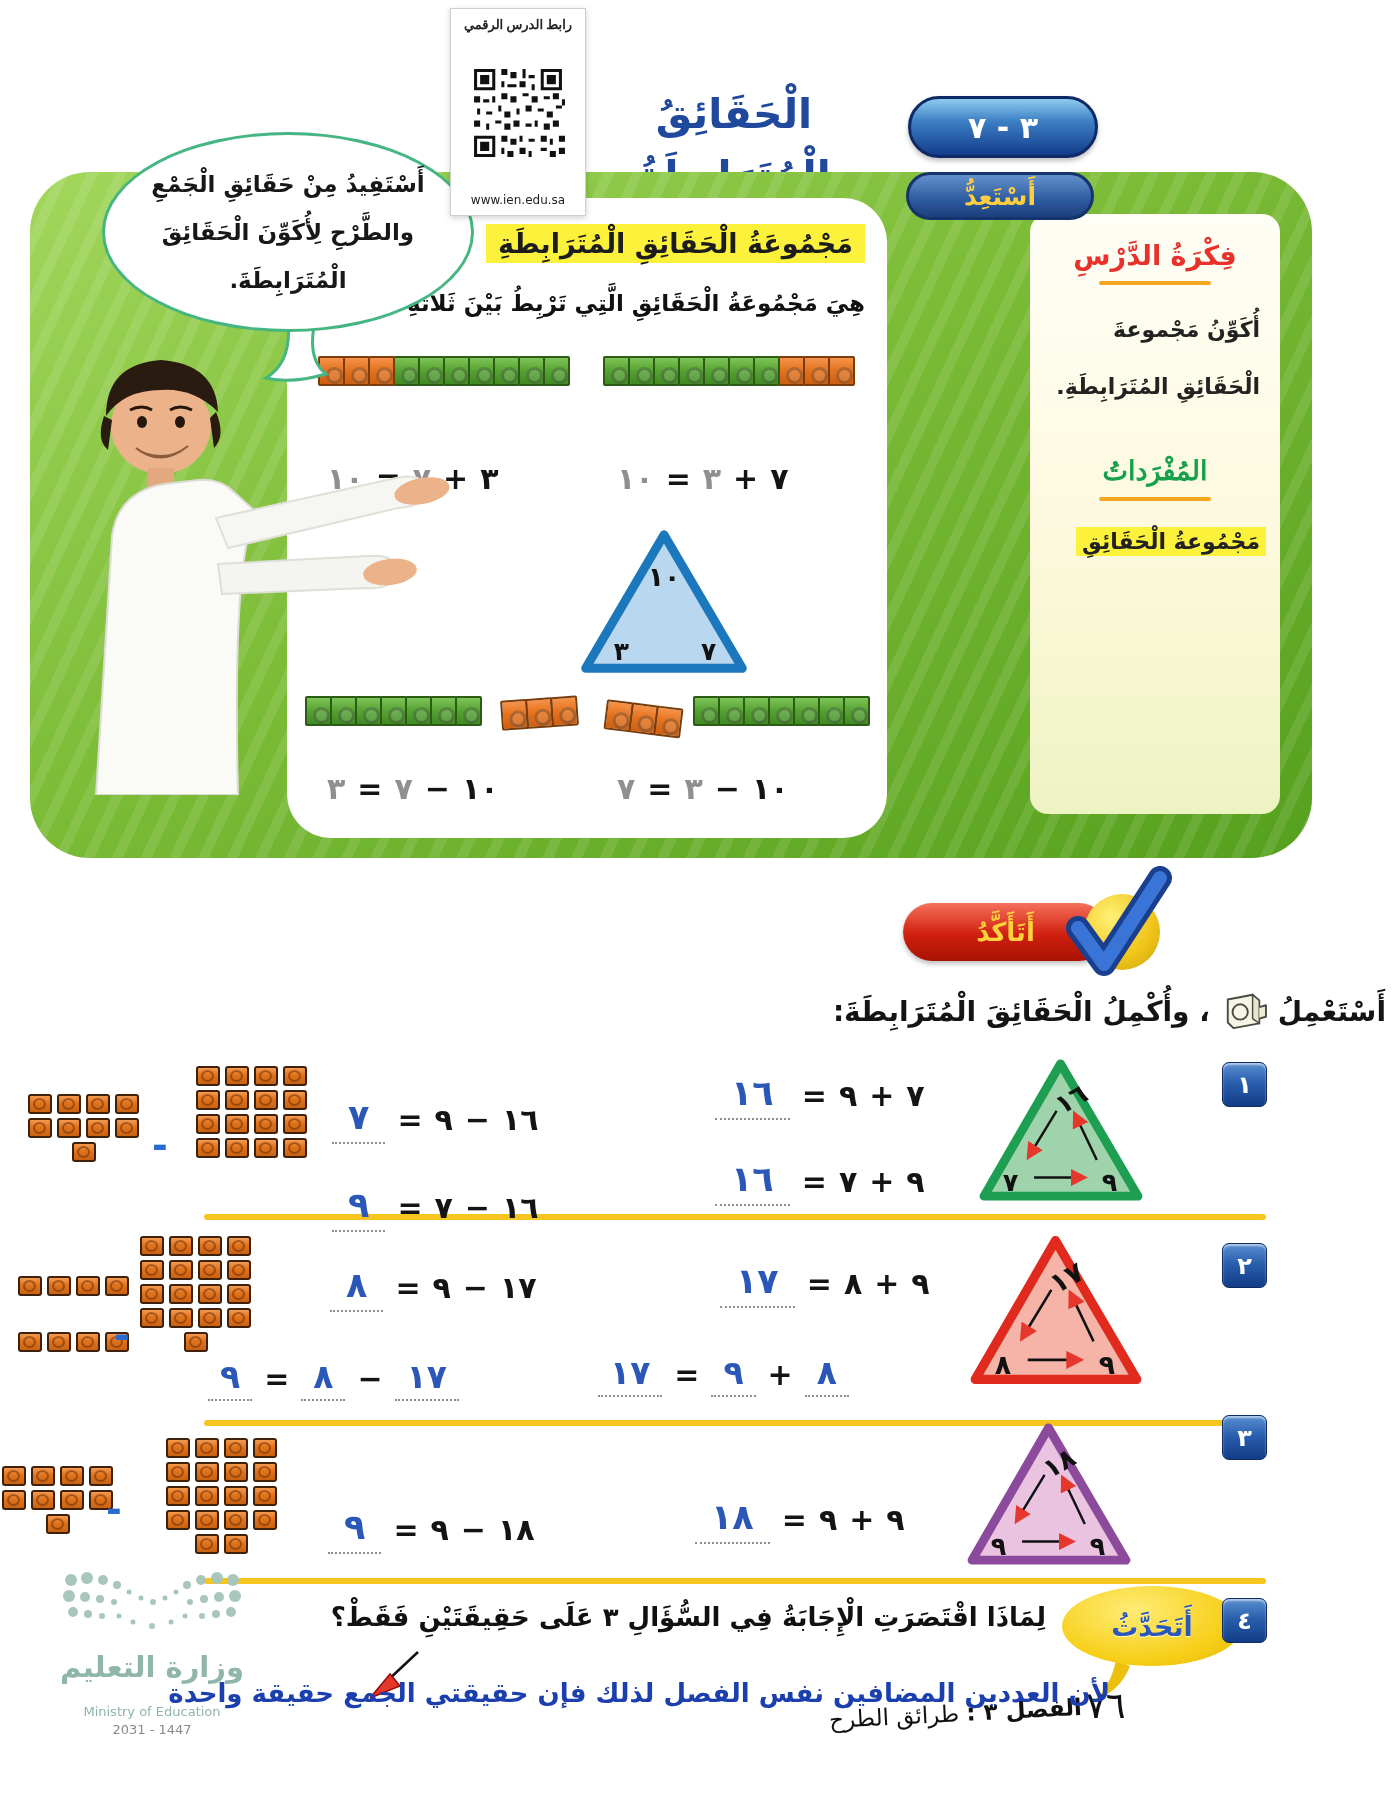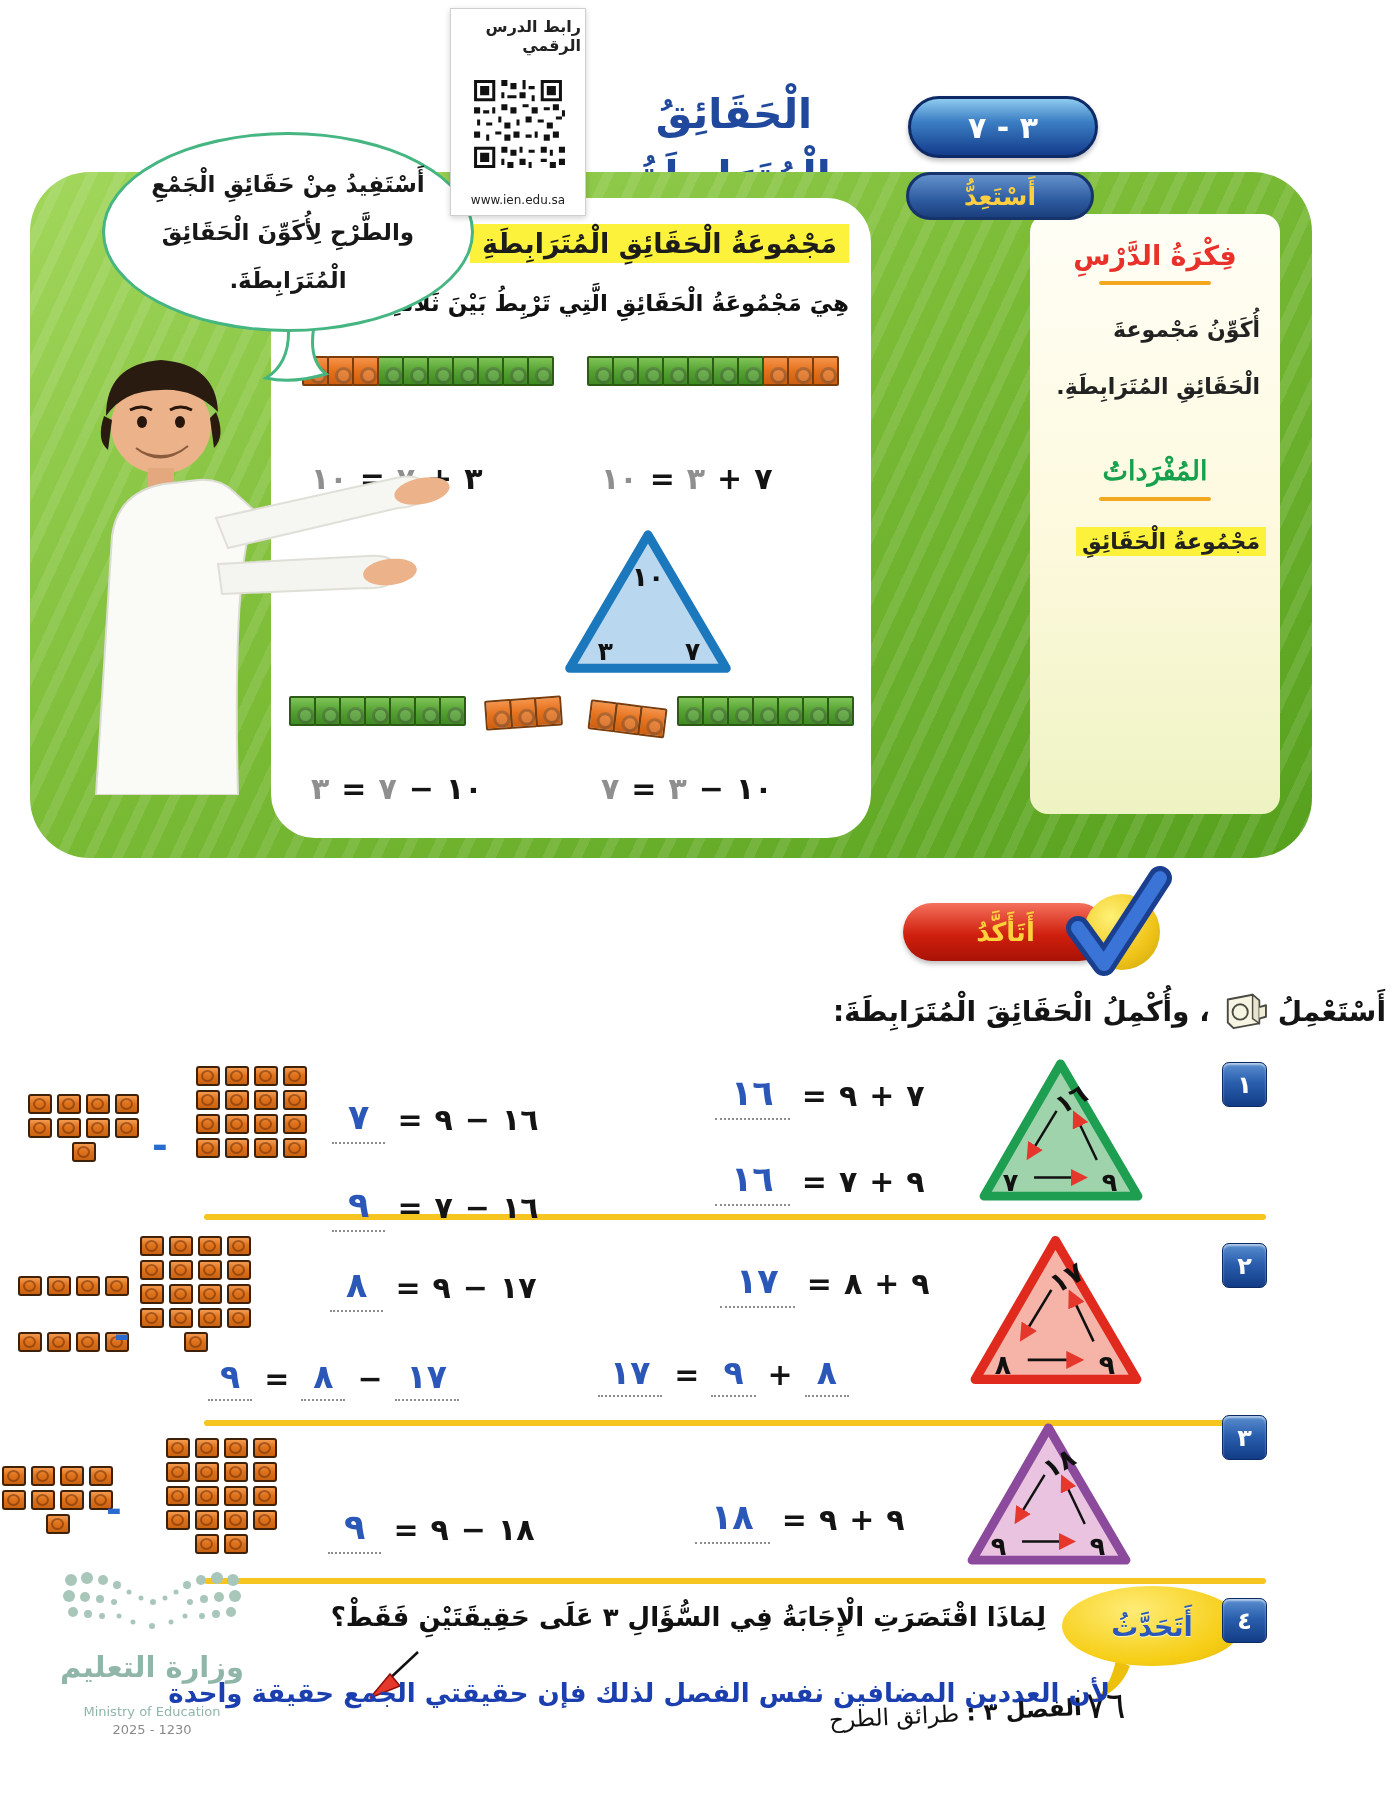--- a/index.html
+++ b/index.html
@@ -5,21 +5,21 @@
   * { margin:0; padding:0; box-sizing:border-box; }
   html,body { background:#ffffff; }
   body { width:1396px; height:1800px; position:relative; overflow:hidden;
          font-family:"DejaVu Sans", sans-serif; }
   .abs { position:absolute; }
 
   
   .qr-card { left:450px; top:8px; width:136px; height:208px; background:#fff;
     border:1px solid #cfcfcf; box-shadow:0 2px 6px rgba(0,0,0,.18); z-index:30;
     display:flex; flex-direction:column; align-items:center; justify-content:space-between; padding:8px 4px; }
-  .qr-label { font-size:16px; font-weight:bold; color:#222; }
+  .qr-label { font-size:13px; font-weight:bold; color:#222;font-family:Liberation Serif, serif; }
   .qr-url { font-size:12px; color:#222; direction:ltr; }
   .page-title { left:560px; top:84px; width:348px; text-align:center; font-size:41px;
     font-weight:bold; color:#20489c; line-height:1.5; }
   .lesson-pill { left:908px; top:96px; width:190px; height:62px; border-radius:34px;
     background:linear-gradient(180deg,#8ecbf0 0%,#3c7fc4 40%,#143c8c 100%);
     border:3px solid #0e2a66; display:flex; align-items:center; justify-content:center;
     color:#fff; font-size:30px; font-weight:bold; box-shadow:0 3px 5px rgba(0,0,0,.25); z-index:6; }
   .ready-pill { left:906px; top:172px; width:188px; height:48px; border-radius:26px;
     background:linear-gradient(180deg,#6390cc 0%,#2d5ba0 60%,#1c3f7d 100%);
     border:3px solid #16336b; display:flex; align-items:center; justify-content:center;
@@ -30,21 +30,21 @@
     background:
       repeating-linear-gradient(115deg, rgba(255,255,255,.10) 0 10px, rgba(255,255,255,0) 10px 26px),
       linear-gradient(150deg,#a2d75c 0%,#7cbc37 45%,#55a01d 100%); z-index:1; }
 
   .bubble { left:102px; top:132px; width:372px; height:200px; background:#fff;
     border:3px solid #45b581; border-radius:50%; z-index:8;
     display:flex; align-items:center; justify-content:center; text-align:center;
     font-size:23px; font-weight:600; color:#181818; padding:26px 34px; line-height:2.1; }
   .bubble-tail { left:252px; top:318px; z-index:7; }
 
-  .example-card { left:271px; top:198px; width:600px; height:640px; background:#fff;
+  .example-card { left:287px; top:198px; width:600px; height:640px; background:#fff;
     border-radius:44px; z-index:3; }
   .ex-heading { top:26px; right:22px; background:#fdf23b; padding:4px 12px;
     font-size:27px; font-weight:bold; color:#1c1c1c; }
   .ex-def { top:92px; right:22px; left:16px; font-size:23px; font-weight:600;
     color:#111; text-align:right; }
 
   .bar { position:absolute; display:flex; }
   .bcube { width:27px; height:30px; margin-left:-2px; position:relative;
     border:2px solid #2c5c14; border-radius:2px; }
   .bcube.green  { background:linear-gradient(180deg,#7fc457 0%,#55a233 50%,#3f8a22 100%); border-color:#2c5c14; }
@@ -620,19 +620,19 @@
         <circle cx="117" cy="22" r="2.5"></circle>
       <circle cx="60" cy="46" r="2.5"></circle>
         <circle cx="74" cy="52" r="2.5"></circle>
         <circle cx="93" cy="56" r="3"></circle>
         <circle cx="112" cy="52" r="2.5"></circle>
         <circle cx="126" cy="46" r="2.5"></circle>
     </g>
   </svg>
   <div class="ministry-ar">وزارة التعليم</div>
   <div class="ministry-en">Ministry of Education</div>
-  <div class="ministry-years">2025 - 1230</div>
+  <div class="ministry-years">2031 - 1447</div>
 </div>
 
 <div class="chapter">
   <b>الفصل ٣ :</b><span> طرائق الطرح</span>
 </div>
 <div class="abs page-num">٧٦</div>
 
 </body></html>

